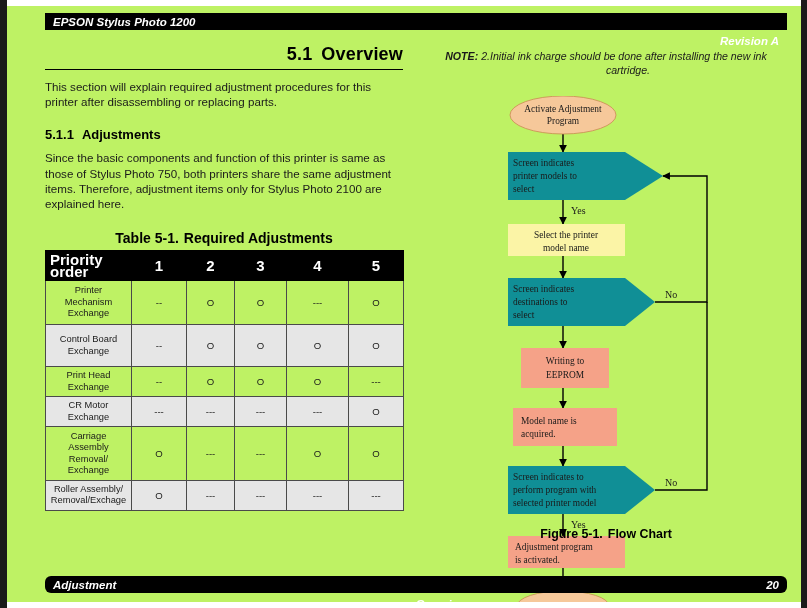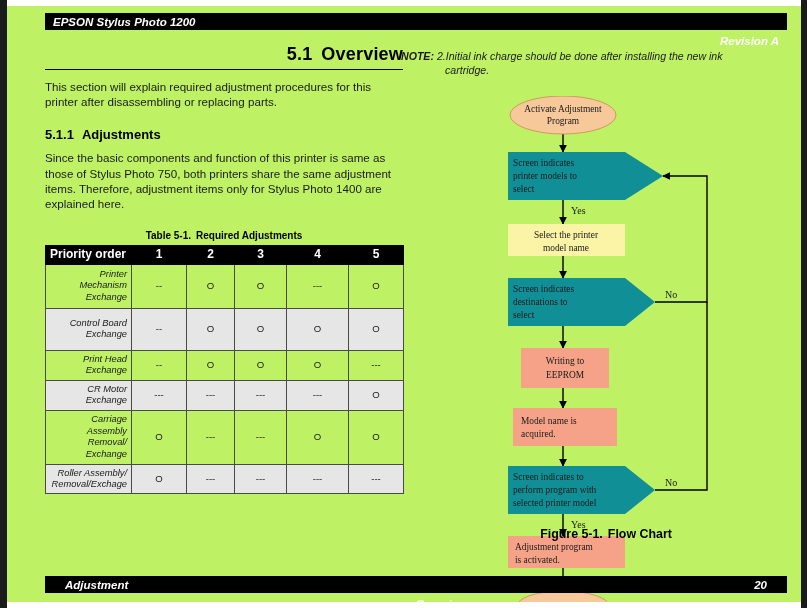--- a/index.html
+++ b/index.html
@@ -57,21 +57,22 @@
     top: 13px;
     width: 742px;
     height: 17px;
     padding: 0 8px;
   }
   .bar-footer {
     left: 38px;
     top: 576px;
     width: 742px;
     height: 17px;
-    padding: 0 20px;
+    padding: 0 8px;
+    border-radius: 6px;
   }
   .bar .left   { flex: 0 0 auto; }
   .bar .center { flex: 1 1 auto; text-align: center; margin-top: 39px; }
   .bar .right  { flex: 0 0 auto; }
   .bar-header .center { text-align: right; }
 
   
   .col-left {
     position: absolute;
     left: 38px;
@@ -101,21 +102,21 @@
   h3.subsec {
     font-size: 13px;
     font-weight: bold;
     margin: 18px 0 8px 0;
     color: #000;
   }
   h3.subsec .num { margin-right: 8px; }
 
   .tbl-caption {
     text-align: center;
-    font-size: 10px;
+    font-size: 14px;
     font-weight: bold;
     margin: 19px 0 4px 0;
     color: #000;
   }
   .tbl-caption .cap-num { margin-right: 5px; }
 
   
   table.adj {
     border-collapse: collapse;
     width: 358px;
@@ -133,31 +134,30 @@
   table.adj thead th {
     background: #000000;
     color: #ffffff;
     font-weight: bold;
     text-align: center;
     border-color: #000000;
   }
   table.adj thead th.hdr-label {
     text-align: left;
   }
-  table.adj thead tr.r1 th { height: 17px; font-size: 12px; margin-left: 36px; }
+  table.adj thead tr.r1 th { height: 17px; font-size: 15px; margin-left: 36px; }
   table.adj thead tr.r2 th { height: 40px; }
   table.adj tbody td {
     text-align: center;
     color: #1a1a1a;
     font-size: 9.6px;
   }
   table.adj tbody td.rowname {
-    text-align: right;
+    text-align: center;
     font-size: 9.3px;
-    font-style: italic;
   }
   table.adj tbody tr.alt td { background: #e6e6e6; }
 
   .note {
     font-size: 10.6px;
     font-style: italic;
     line-height: 13.6px;
     color: #1a1a1a;
     margin: 0;
   }
@@ -166,23 +166,24 @@
   .note-left {
     position: absolute;
     left: 38px;
     top: 519px;
     width: 370px;
   }
 
   
   .note-right {
     position: absolute;
-    left: 394px;
+    left: 418px;
     top: 50px;
     width: 362px;
+    text-align: center;
   }
   .note-right .cont { padding-left: 44px; }
 
   .flow {
     position: absolute;
     left: 418px;
     top: 96px;
     width: 362px;
     height: 450px;
   }
@@ -226,21 +227,21 @@
       <span class="num">5.1</span><span>Overview</span>
     </h2>
     <div class="rule"></div>
 
     <p class="body">This section will explain required adjustment procedures for this printer after disassembling or replacing parts.</p>
 
     <h3 class="subsec">
       <span class="num">5.1.1</span><span>Adjustments</span>
     </h3>
 
-    <p class="body">Since the basic components and function of this printer is same as those of Stylus Photo 750, both printers share the same adjustment items. Therefore, adjustment items only for Stylus Photo 1400 are explained here.</p>
+    <p class="body">Since the basic components and function of this printer is same as those of Stylus Photo 750, both printers share the same adjustment items. Therefore, adjustment items only for Stylus Photo 2100 are explained here.</p>
 
     <div class="tbl-caption">
       <span class="cap-num">Table 5-1.</span><span>Required Adjustments</span>
     </div>
 
     <table class="adj">
       <colgroup>
         <col style="width:86px">
         <col style="width:55px">
         <col style="width:48px">

